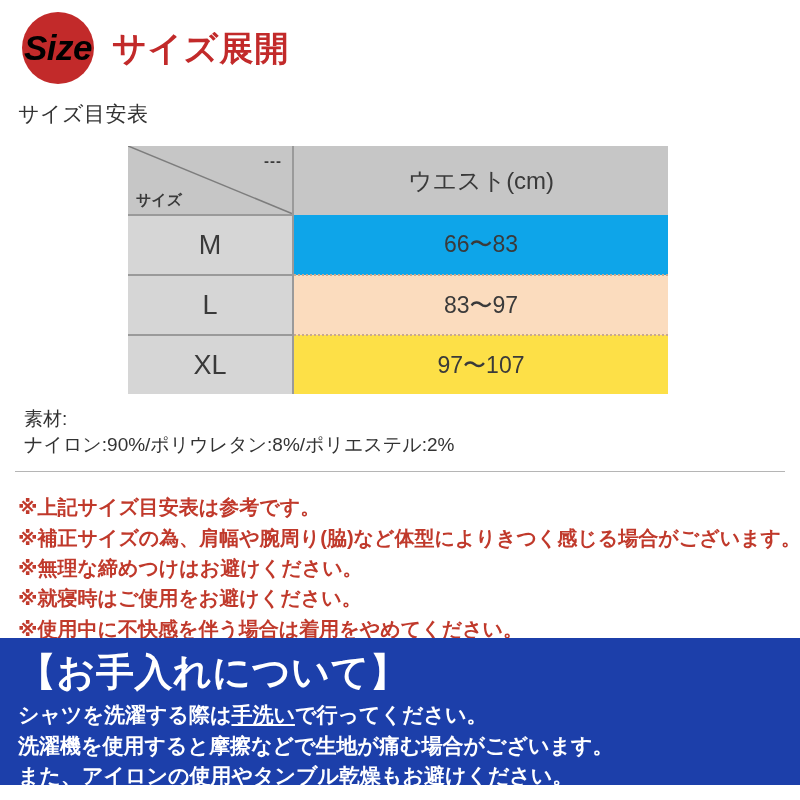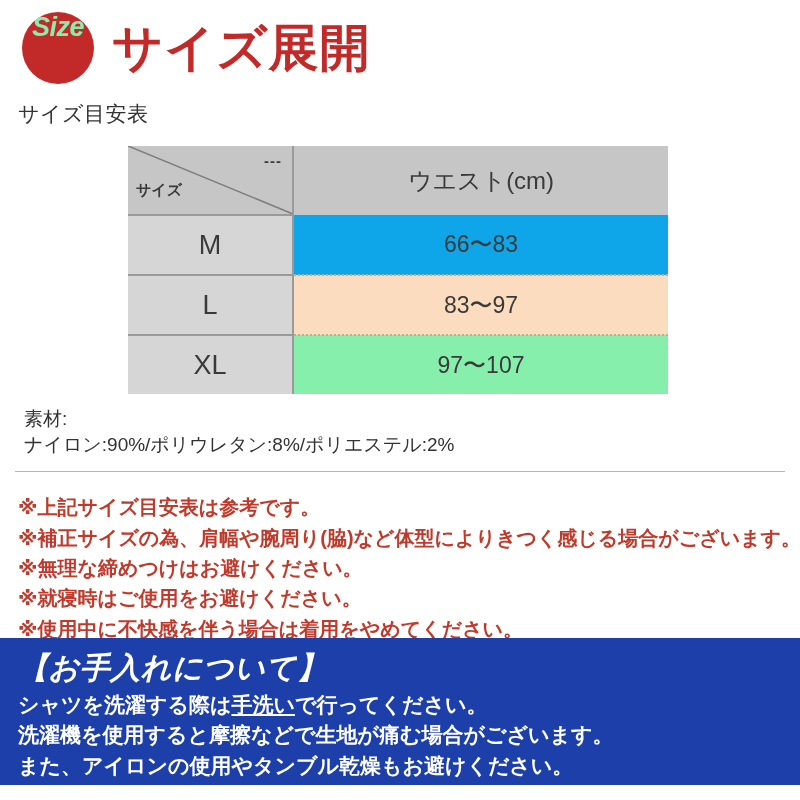--- a/index.html
+++ b/index.html
@@ -22,32 +22,33 @@
     align-items: center;
     padding: 22px 0 0 22px;
     height: 74px;
     box-sizing: border-box;
   }
   .size-badge {
     width: 72px;
     height: 72px;
     border-radius: 50%;
     background: #c22a2a;
-    color: #86efac;
+    color: #000000;
     display: flex;
+    align-items: center;
     justify-content: center;
-    font-size: 27px;
+    font-size: 35px;
     font-style: italic;
     font-weight: bold;
     letter-spacing: -0.5px;
     flex: 0 0 auto;
   }
   .header-title {
     margin-left: 18px;
-    font-size: 50px;
+    font-size: 34px;
     font-weight: bold;
     color: #c22a2a;
     line-height: 1;
     letter-spacing: 1px;
   }
 
   
   .subtitle {
     margin: 26px 0 0 18px;
     font-size: 21px;
@@ -86,21 +87,21 @@
     border-right: 2px solid #9a9a9a;
   }
   .th-diag .diag-line {
     position: absolute;
     inset: 0;
     pointer-events: none;
   }
   .th-diag .lbl-bottom {
     position: absolute;
     left: 8px;
-    bottom: 14px;
+    bottom: 4px;
     font-size: 15px;
     color: #3a3a3a;
   }
   .th-diag .lbl-top {
     position: absolute;
     right: 10px;
     top: 6px;
     font-size: 15px;
     color: #3a3a3a;
     letter-spacing: 1px;
@@ -135,21 +136,21 @@
   }
   .row-m .td-val {
     background: #0ea5e9;
   }
   .row-l .td-val {
     background: #fbdcbe;
     border-top: 2px dotted #c9a98e;
     margin-left: 17px;
   }
   .row-xl .td-val {
-    background: #86efac;
+    background: #fde047;
     border-top: 2px dotted #c9a98e;
     margin-left: 40px;
   }
 
   
   .material {
     margin: 12px 0 0 24px;
     font-size: 19px;
     line-height: 1.35;
     color: #333333;
@@ -181,25 +182,24 @@
     left: 0;
     top: 638px;
     width: 800px;
     height: 147px;
     background: #1c3faa;
     color: #ffffff;
     box-sizing: border-box;
     padding: 10px 0 0 18px;
   }
   .care-title {
-    font-size: 30px;
+    font-size: 38px;
     font-weight: bold;
     line-height: 1.3;
     letter-spacing: 0.5px;
-    font-style: italic;
   }
   .care-lines {
     margin-top: 3px;
     font-size: 21px;
     line-height: 1.45;
     font-weight: bold;
   }
   .care-lines div {
     white-space: nowrap;
   }

